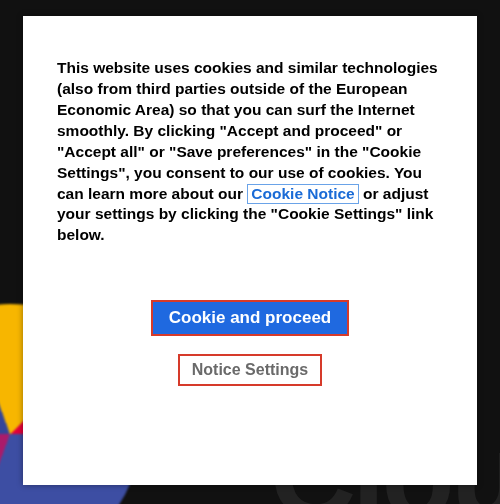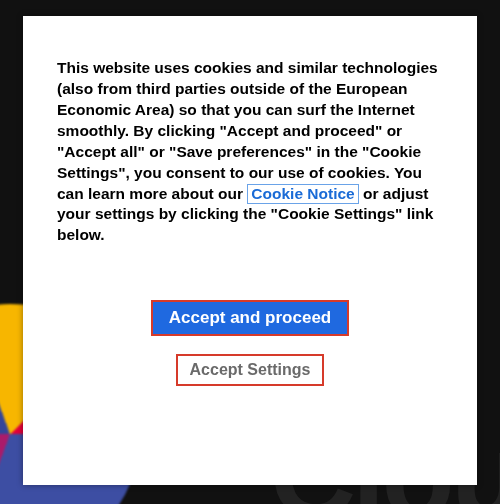--- a/index.html
+++ b/index.html
@@ -108,17 +108,17 @@
     <div class="bg-circle"></div>
     <div class="bg-text">Clou</div>
   </div>
 
   <div class="modal">
     <div class="body-text">
       <span>This website uses cookies and similar technologies (also from third parties outside of the European Economic Area) so that you can surf the Internet smoothly. By clicking "Accept and proceed" or "Accept all" or "Save preferences" in the "Cookie Settings", you consent to our use of cookies. You can learn more about our </span><a href="#" class="cookie-link">Cookie Notice</a><span> or adjust your settings by clicking the "Cookie Settings" link below.</span>
     </div>
 
     <div class="btns">
-      <button class="btn-primary">Accept and proceed</button>
-      <button class="btn-secondary">Accept Settings</button>
+      <button class="btn-primary">Cookie and proceed</button>
+      <button class="btn-secondary">Notice Settings</button>
     </div>
   </div>
 </div>
 
 </body></html>

